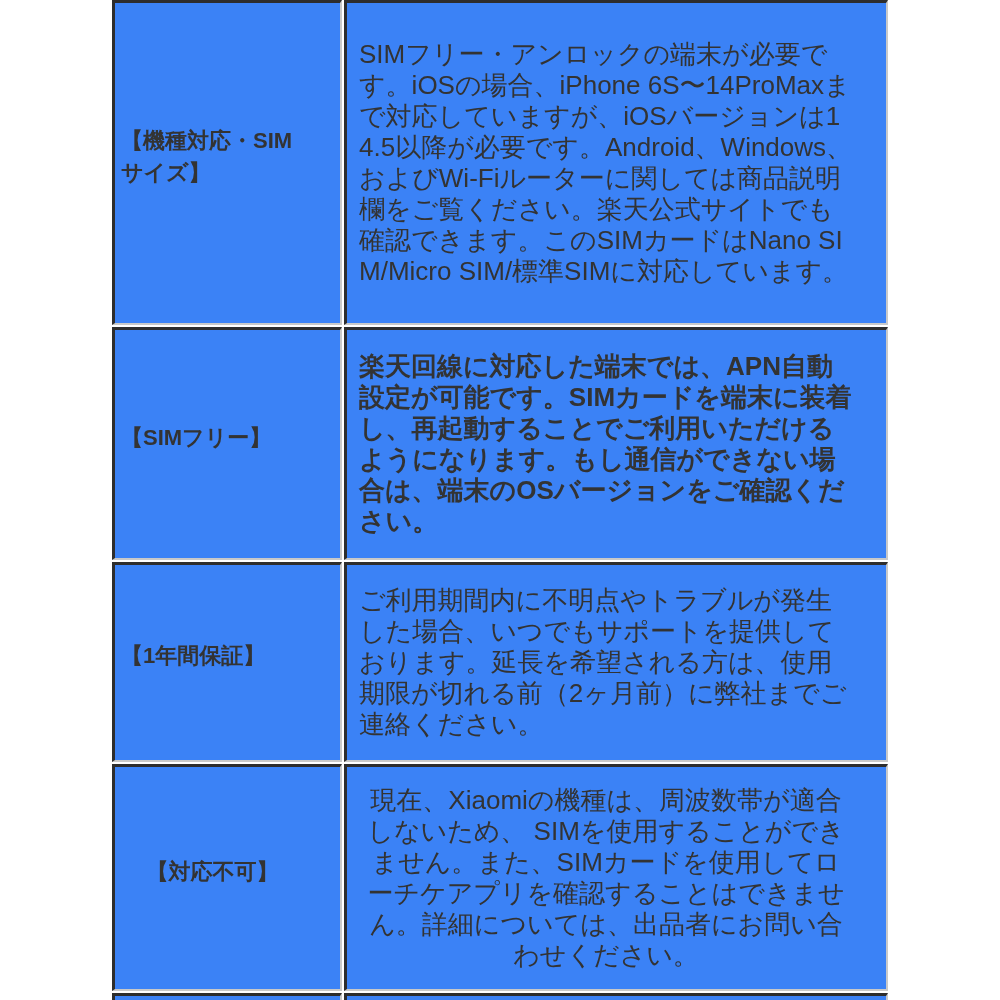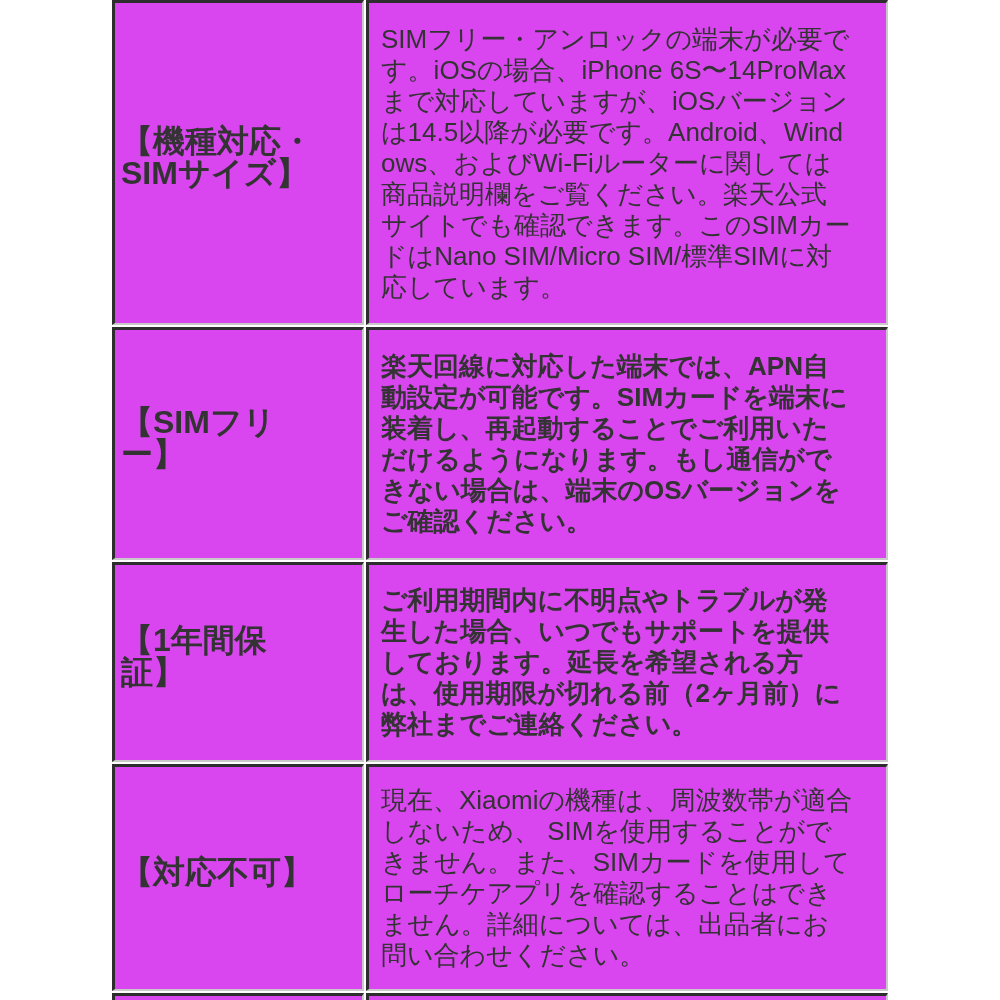--- a/index.html
+++ b/index.html
@@ -19,46 +19,46 @@
     position: absolute;
     left: 110px;
     top: -2px;
     width: 780px;
     border-collapse: separate;
     border-spacing: 2px;
     table-layout: fixed;
   }
   td {
     box-sizing: border-box;
-    background: #d946ef;
+    background: #3b82f6;
     border-style: solid;
     border-width: 3px 2px 2px 3px;
     border-color: #2d2d2d #c9c9c9 #c9c9c9 #2d2d2d;
     vertical-align: middle;
     color: #333333;
     word-break: break-all;
     overflow-wrap: break-word;
     overflow: hidden;
   }
   td.label-cell {
-    width: 252px;
+    width: 230px;
     font-weight: 700;
-    font-size: 32px;
+    font-size: 22px;
     line-height: 32px;
     padding: 4px 36px 17px 6px;
   }
   td.desc-cell {
     font-size: 26px;
     line-height: 31px;
     padding: 4px 33px 4px 12px;
   }
   tr:nth-child(1) td { height: 325px; }
   tr:nth-child(2) td { height: 233px; font-weight: bold; }
-  tr:nth-child(3) td { height: 200px; font-weight: bold; }
-  tr:nth-child(4) td { height: 227px; }
+  tr:nth-child(3) td { height: 200px; }
+  tr:nth-child(4) td { height: 227px; text-align: center; }
   tr:nth-child(5) td { height: 40px; }
 </style>
 </head>
 <body>
 
 <div class="page">
   <table class="spec-table">
     <tbody id="spec-rows">
   <tr class="spec-row">
     <td class="label-cell">

